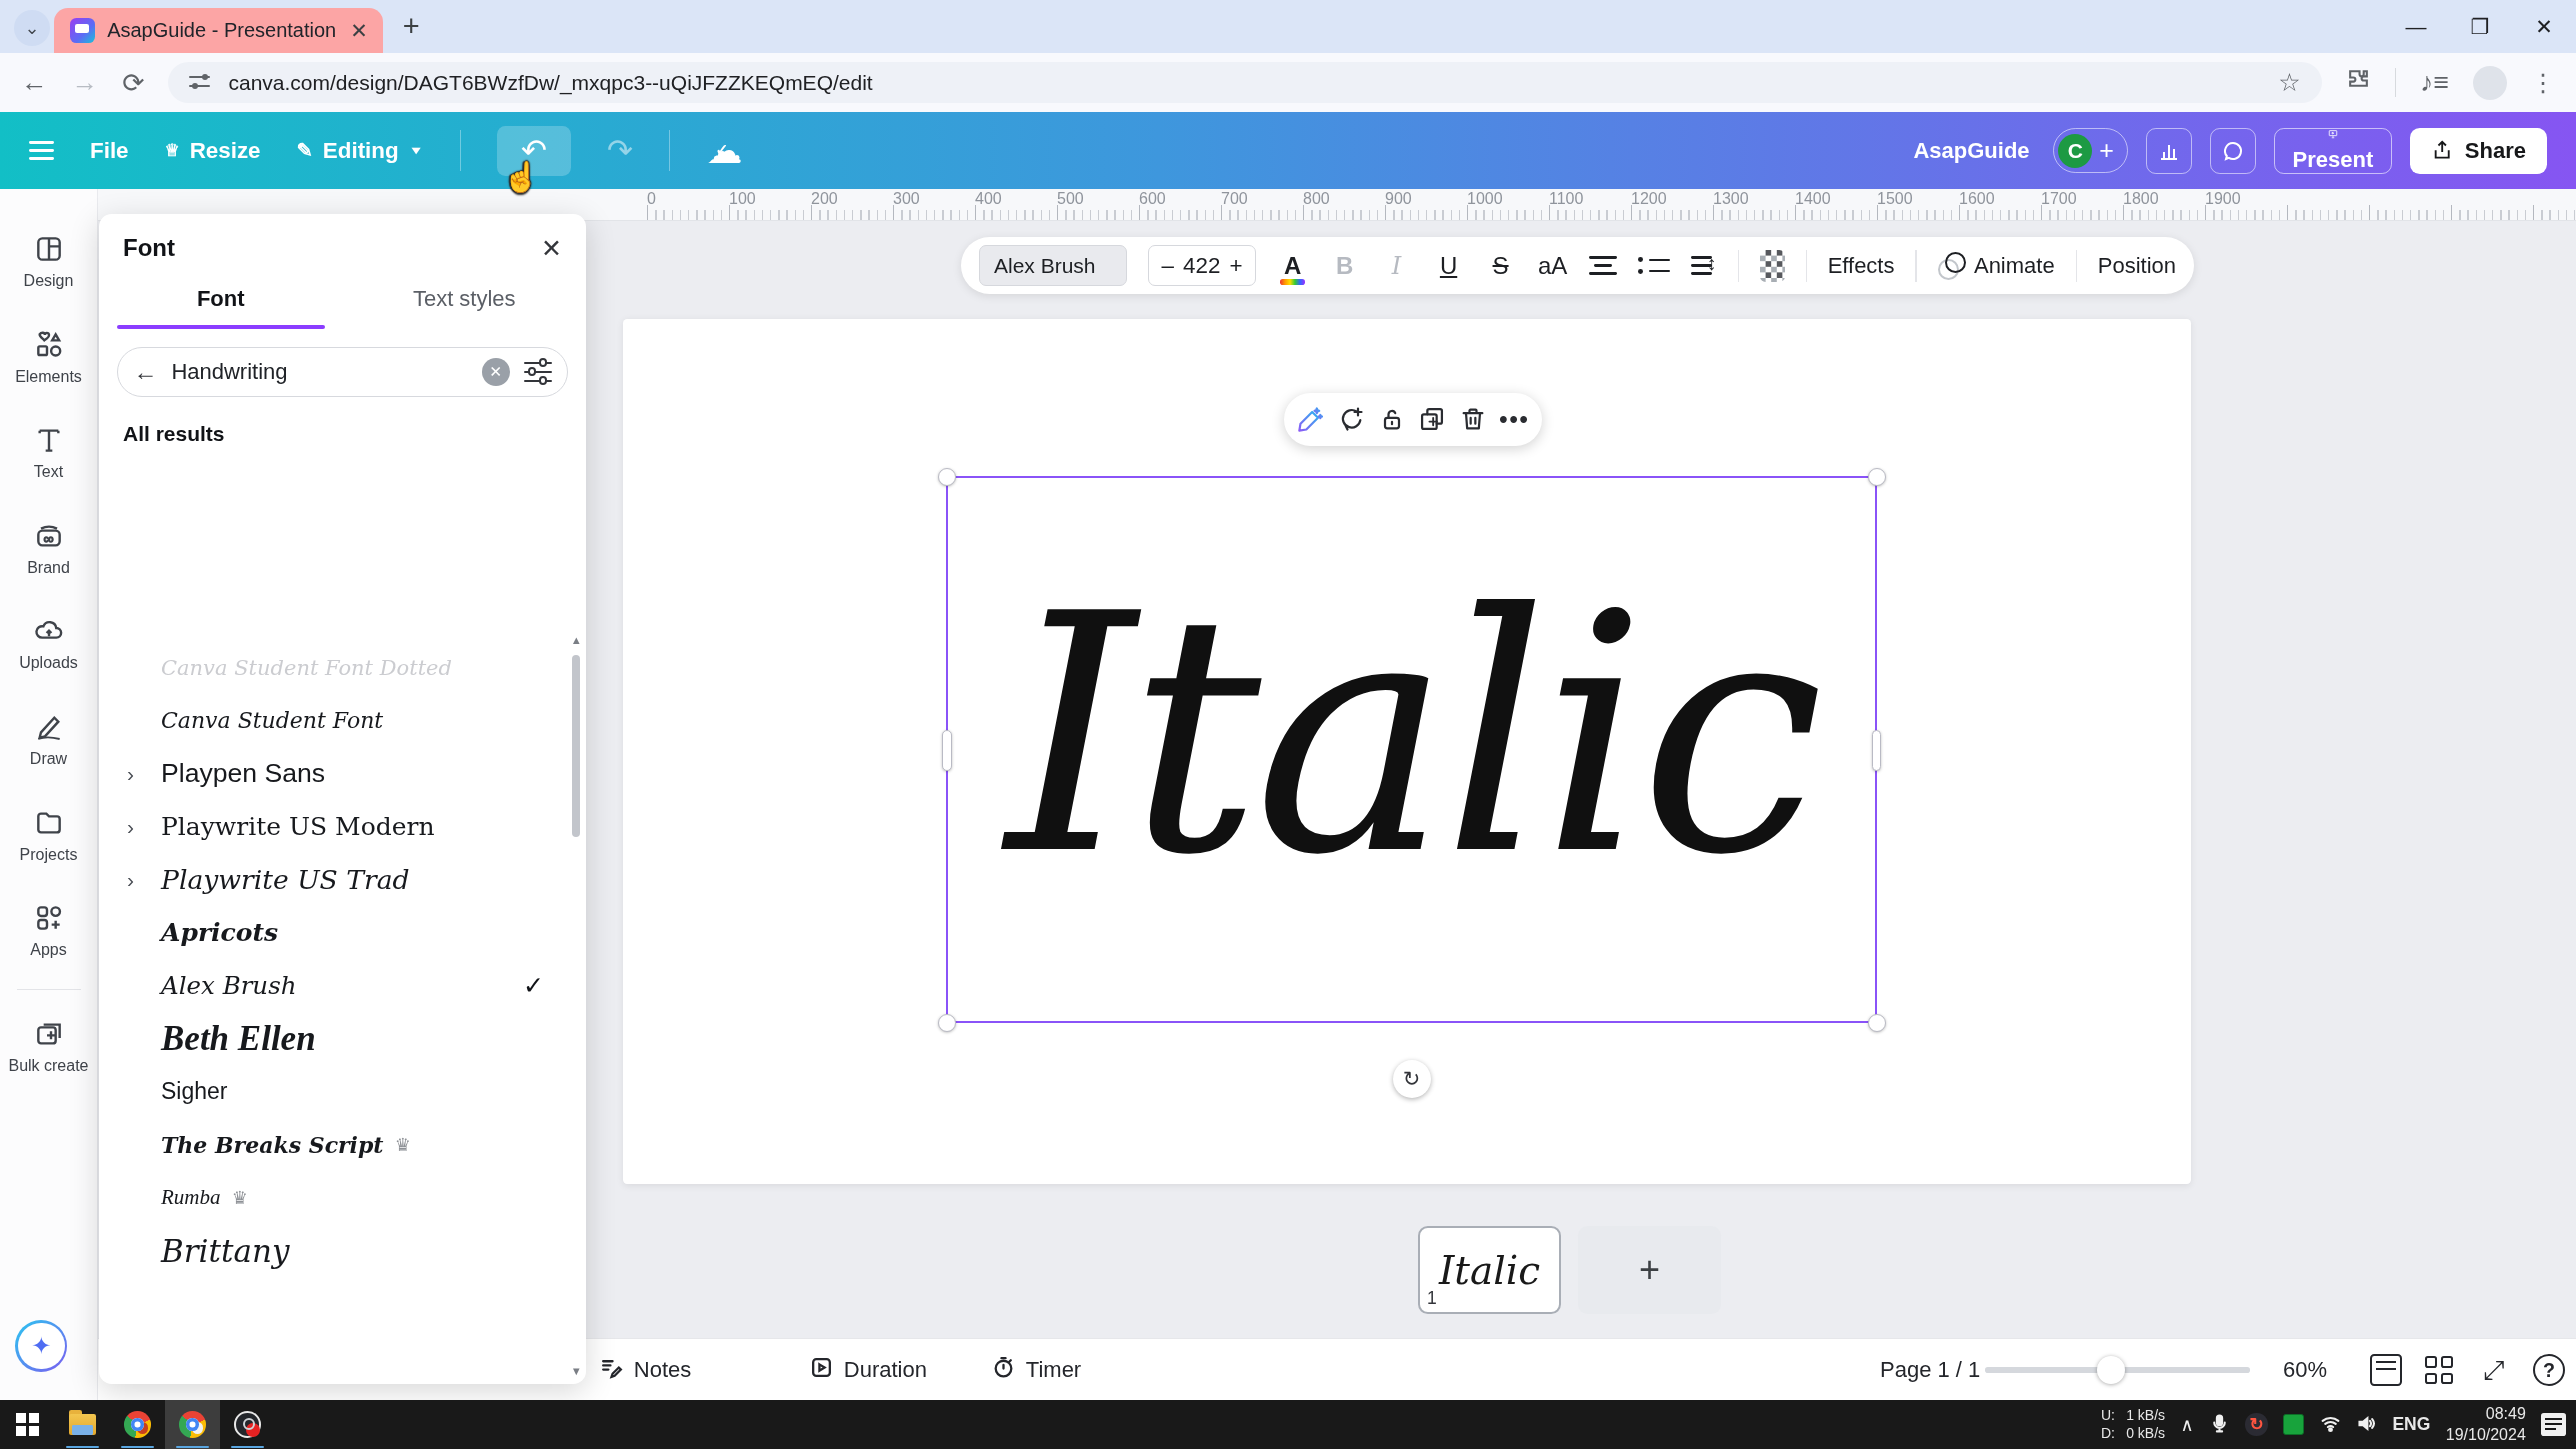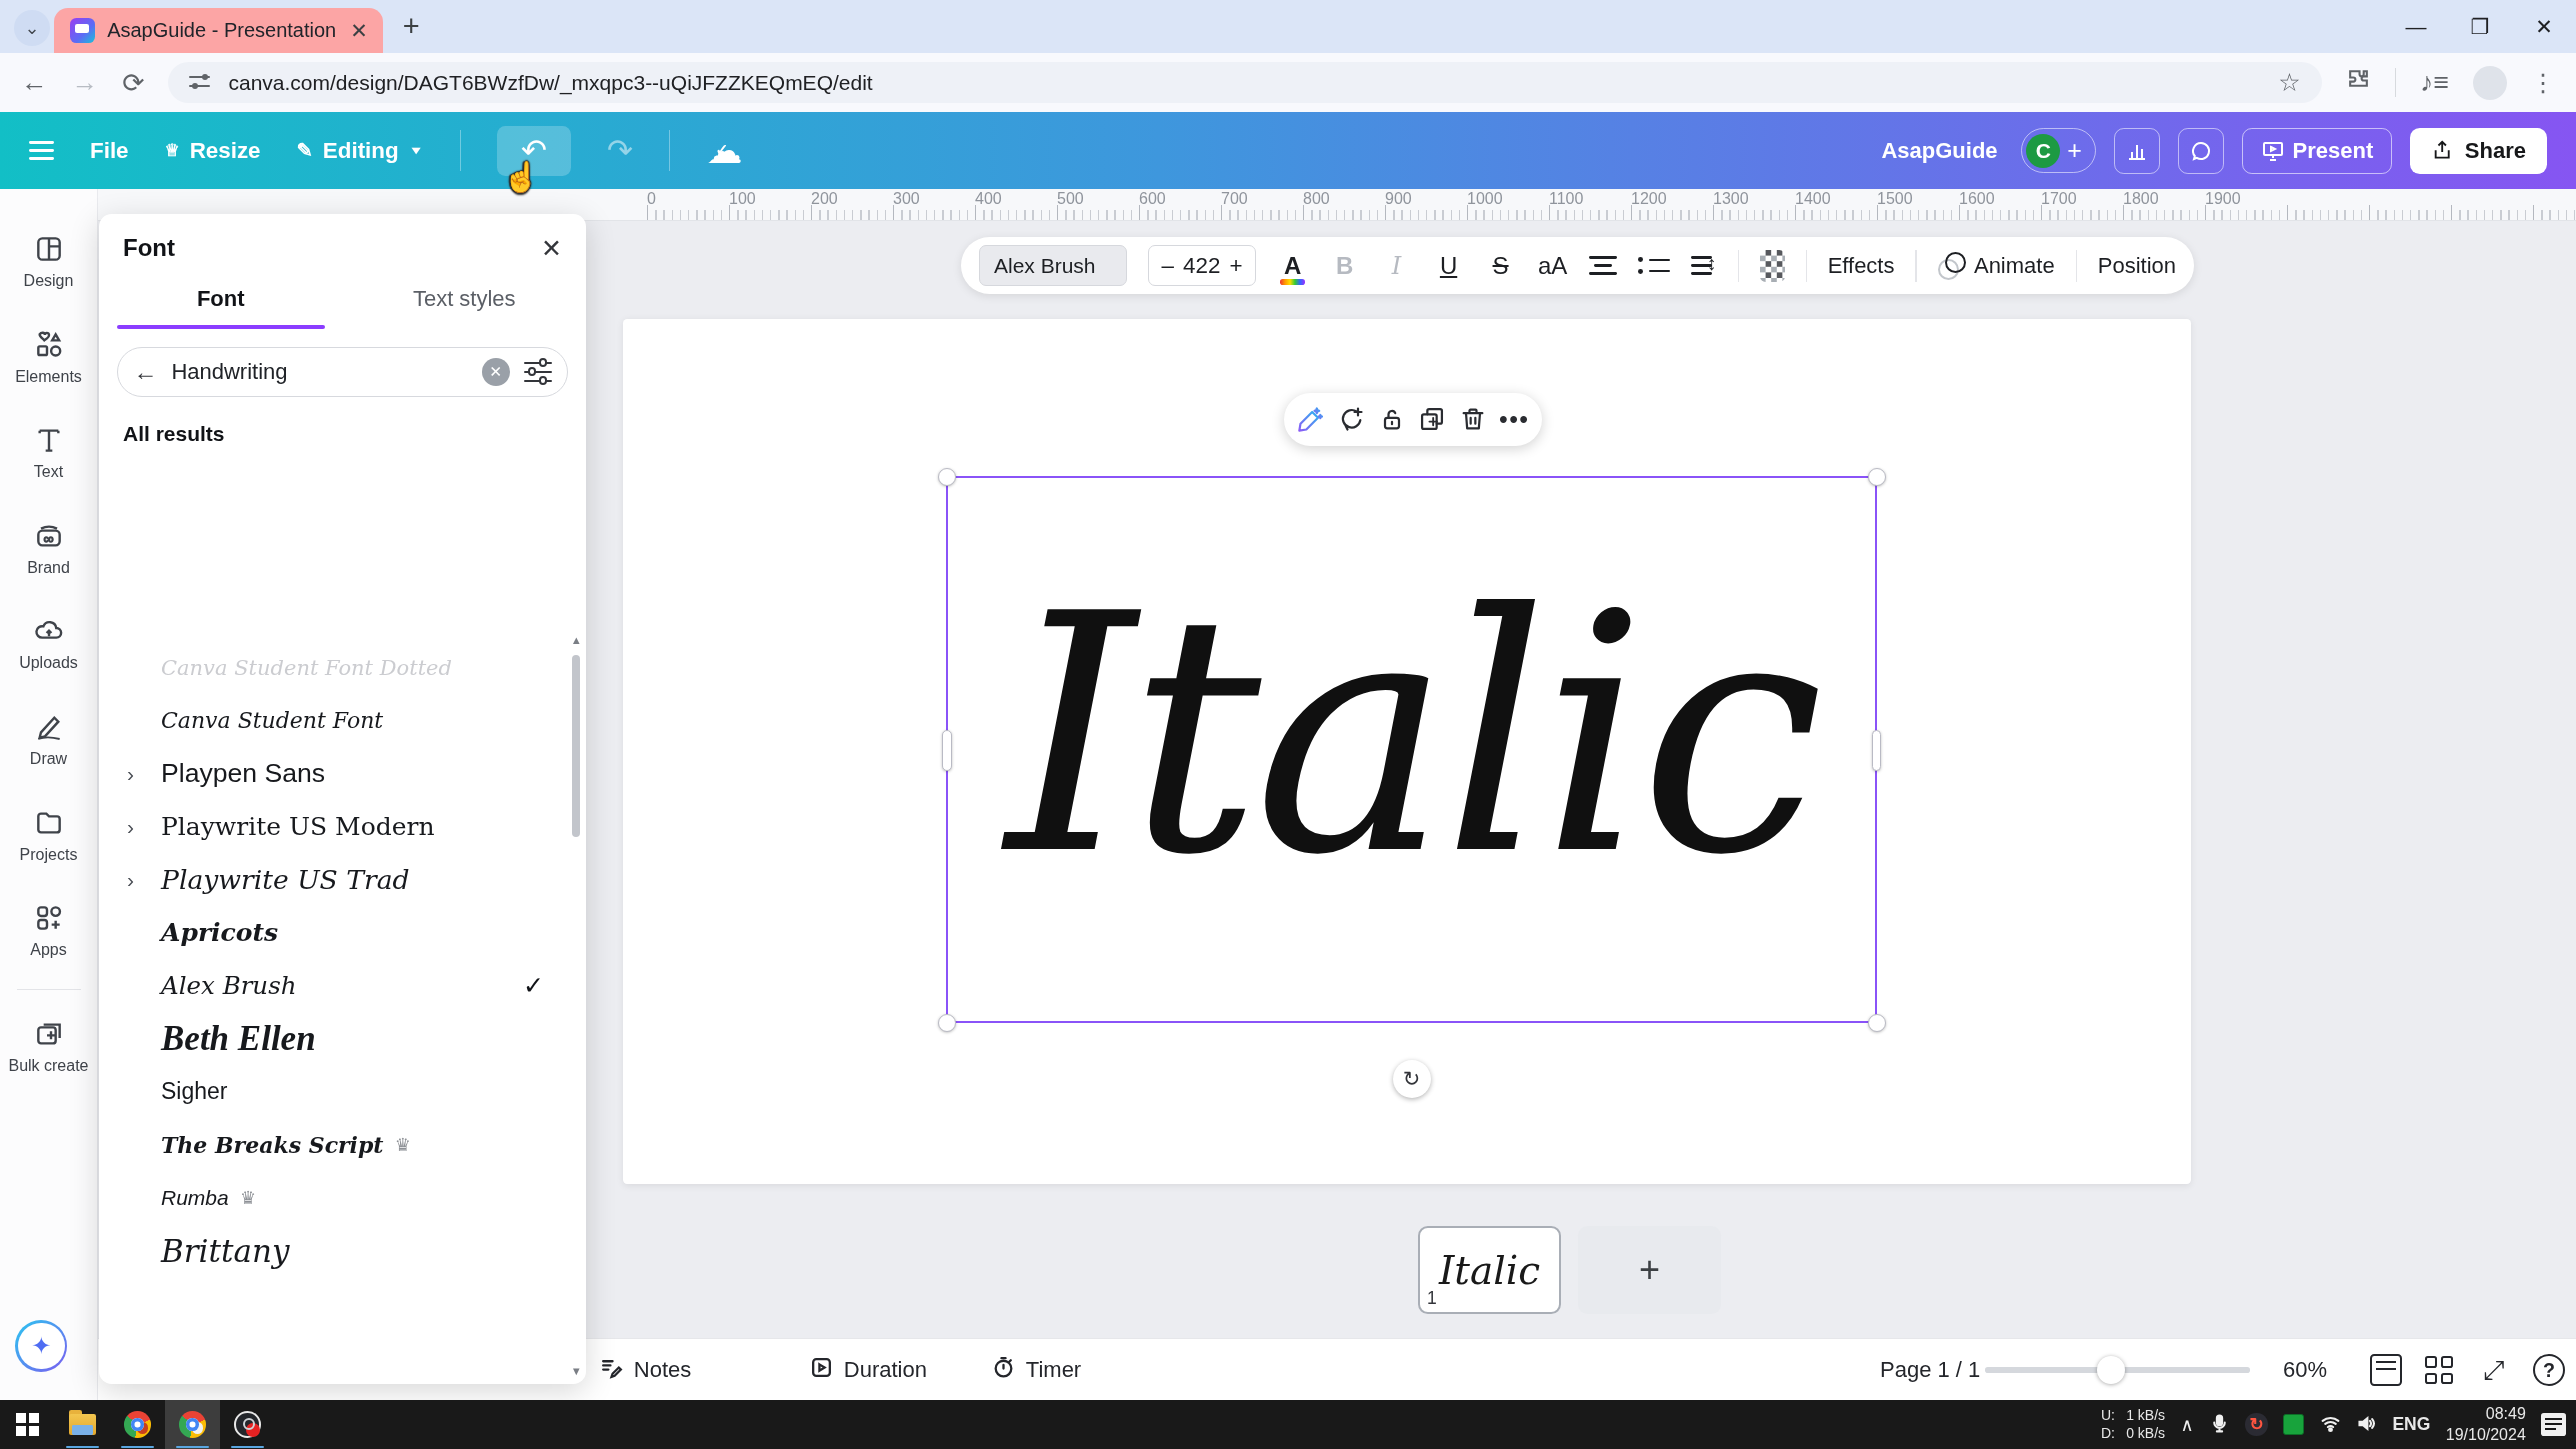--- a/index.html
+++ b/index.html
@@ -43,21 +43,21 @@
   .undo-box { width:74px; height:50px; background:rgba(255,255,255,.22); border-radius:8.4px; display:flex; align-items:center; justify-content:center; font-size:31px; }
   .redo { font-size:31px; opacity:.5; }
   .cloudok { position:relative; font-size:36px; line-height:1; }
   .cloudok em { position:absolute; left:9px; top:9.8px; font-style:normal; font-size:15.4px; font-weight:700; }
   .hdr-right { margin-left:auto; display:flex; align-items:center; gap:18px; }
   .docname { font-size:22px; font-weight:700; margin-right:5.6px; }
   .avatar-pill { display:flex; align-items:center; gap:7px; border:1.4px solid rgba(255,255,255,.55); border-radius:28px; padding:4.2px 12.6px 4.2px 4.2px; }
   .avatarC { width:34px; height:34px; border-radius:50%; background:#1d9a43; display:flex; align-items:center; justify-content:center; font-size:21px; font-weight:700; }
   .plus-w { font-size:25px; font-weight:400; }
   .sq-btn { width:46px; height:46px; border:1.4px solid rgba(255,255,255,.55); border-radius:9.8px; display:flex; align-items:center; justify-content:center; }
-  .present-btn { height:46px; border:1.4px solid rgba(255,255,255,.6); border-radius:9.8px; display:flex; align-items:center; gap:8px; padding:0 18px; font-size:22px; font-weight:700; }
+  .present-btn { height:46px; border:1.4px solid rgba(255,255,255,.6); border-radius:9.8px; display:flex; align-items:center; gap:8px; padding:0 18px; font-size:22px; font-weight:700;flex-direction:column; }
   .share-btn { height:46px; background:#fff; color:#17181a; border-radius:9.8px; display:flex; align-items:center; gap:11.2px; padding:0 21px; font-size:22px; font-weight:700; }
   .cursor-hand { position:absolute; left:503px; top:160px; z-index:90; font-size:29px; color:#fff; text-shadow:-1.4px 0 1.4px #2b2b2b, 1.4px 0 1.4px #2b2b2b, 0 -1.4px 1.4px #2b2b2b, 0 2.1px 2.1px #2b2b2b; }
 
   
   .sidenav { position:absolute; top:189px; left:0; width:98px; bottom:49px; background:#fcfcfd; border-right:0.7px solid #e9eaee; z-index:30; display:flex; flex-direction:column; align-items:center; padding-top:31px; }
   .snav-item { width:87px; height:83px; margin-bottom:12.6px; display:flex; flex-direction:column; align-items:center; justify-content:center; gap:7px; color:#3f434a; border-radius:8.4px; }
   .snav-item svg { width:32px; height:32px; stroke:#3f434a; fill:none; stroke-width:1.8; }
   .snav-lab { font-size:16px; }
   .snav-div { width:64px; height:0.7px; background:#e3e4e8; margin:4.2px 0 15.4px; }
   .ai-fab { position:absolute; left:15.4px; bottom:28px; width:52px; height:52px; border-radius:50%; background:linear-gradient(135deg,#2bc7f0,#7b5cf0); padding:2.8px; }
@@ -175,21 +175,21 @@
   .f-student { font-family:"DejaVu Serif",serif; font-style:italic; font-size:22px; }
   .f-playpen { font-size:26.6px; }
   .f-playwrite { font-family:"DejaVu Serif",serif; font-size:25px; }
   .f-playwrite-trad { font-family:"DejaVu Serif",serif; font-style:italic; font-size:26.6px; }
   .f-dekko { font-size:22px; }
   .f-apricots { font-family:"DejaVu Serif",serif; font-style:italic; font-weight:700; font-size:25px; }
   .f-alexbrush { font-family:"DejaVu Serif",serif; font-style:italic; font-size:24.5px; }
   .f-bethellen { font-family:Liberation Serif, serif; font-style:italic; font-weight:700; font-size:35px; }
   .f-sigher { font-size:23px; }
   .f-breaks { font-family:"DejaVu Serif",serif; font-style:italic; font-weight:700; font-size:22px; }
-  .f-rumba { font-family:Liberation Sans, sans-serif; font-style:italic; font-size:21px; }
+  .f-rumba { font-family:Liberation Serif, serif; font-style:italic; font-size:21px; }
   .f-brittany { font-family:"DejaVu Serif",serif; font-style:italic; font-weight:300; font-size:31px; }
   .f-signature { font-family:"DejaVu Serif",serif; font-style:italic; color:#c3c5c9; font-size:18px; }
 
   
   .taskbar { position:absolute; left:0; right:0; bottom:0; height:49px; background:#191919; display:flex; align-items:center; z-index:60; }
   .tb-app { width:55px; height:49px; display:flex; align-items:center; justify-content:center; position:relative; }
   .tb-app.active { background:#3d3d3d; }
   .tb-app .runline { position:absolute; bottom:0.7px; left:11.2px; right:11.2px; height:2.8px; background:#5aa6e0; border-radius:1.4px; }
   .win-logo { width:22.4px; height:22.4px; display:grid; grid-template-columns:1fr 1fr; gap:2.1px; }
   .win-logo i { background:#fff; }

